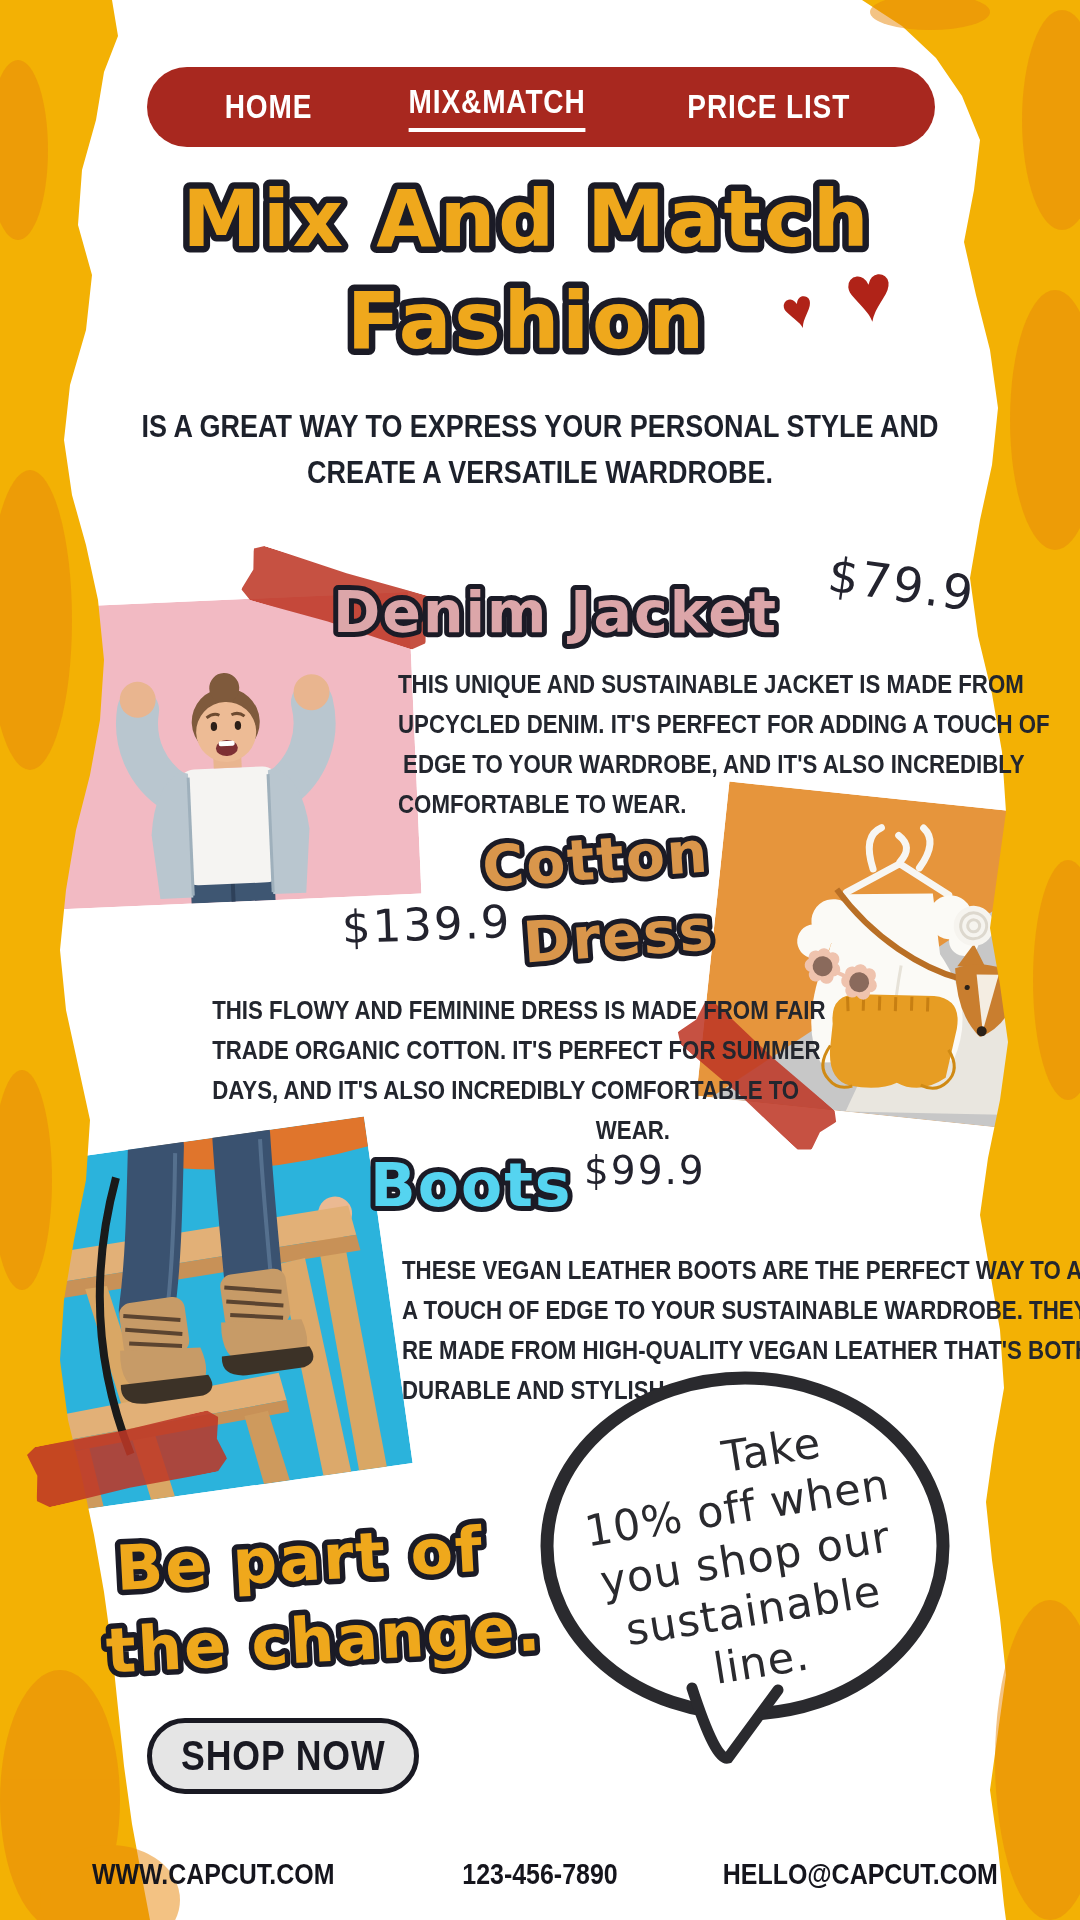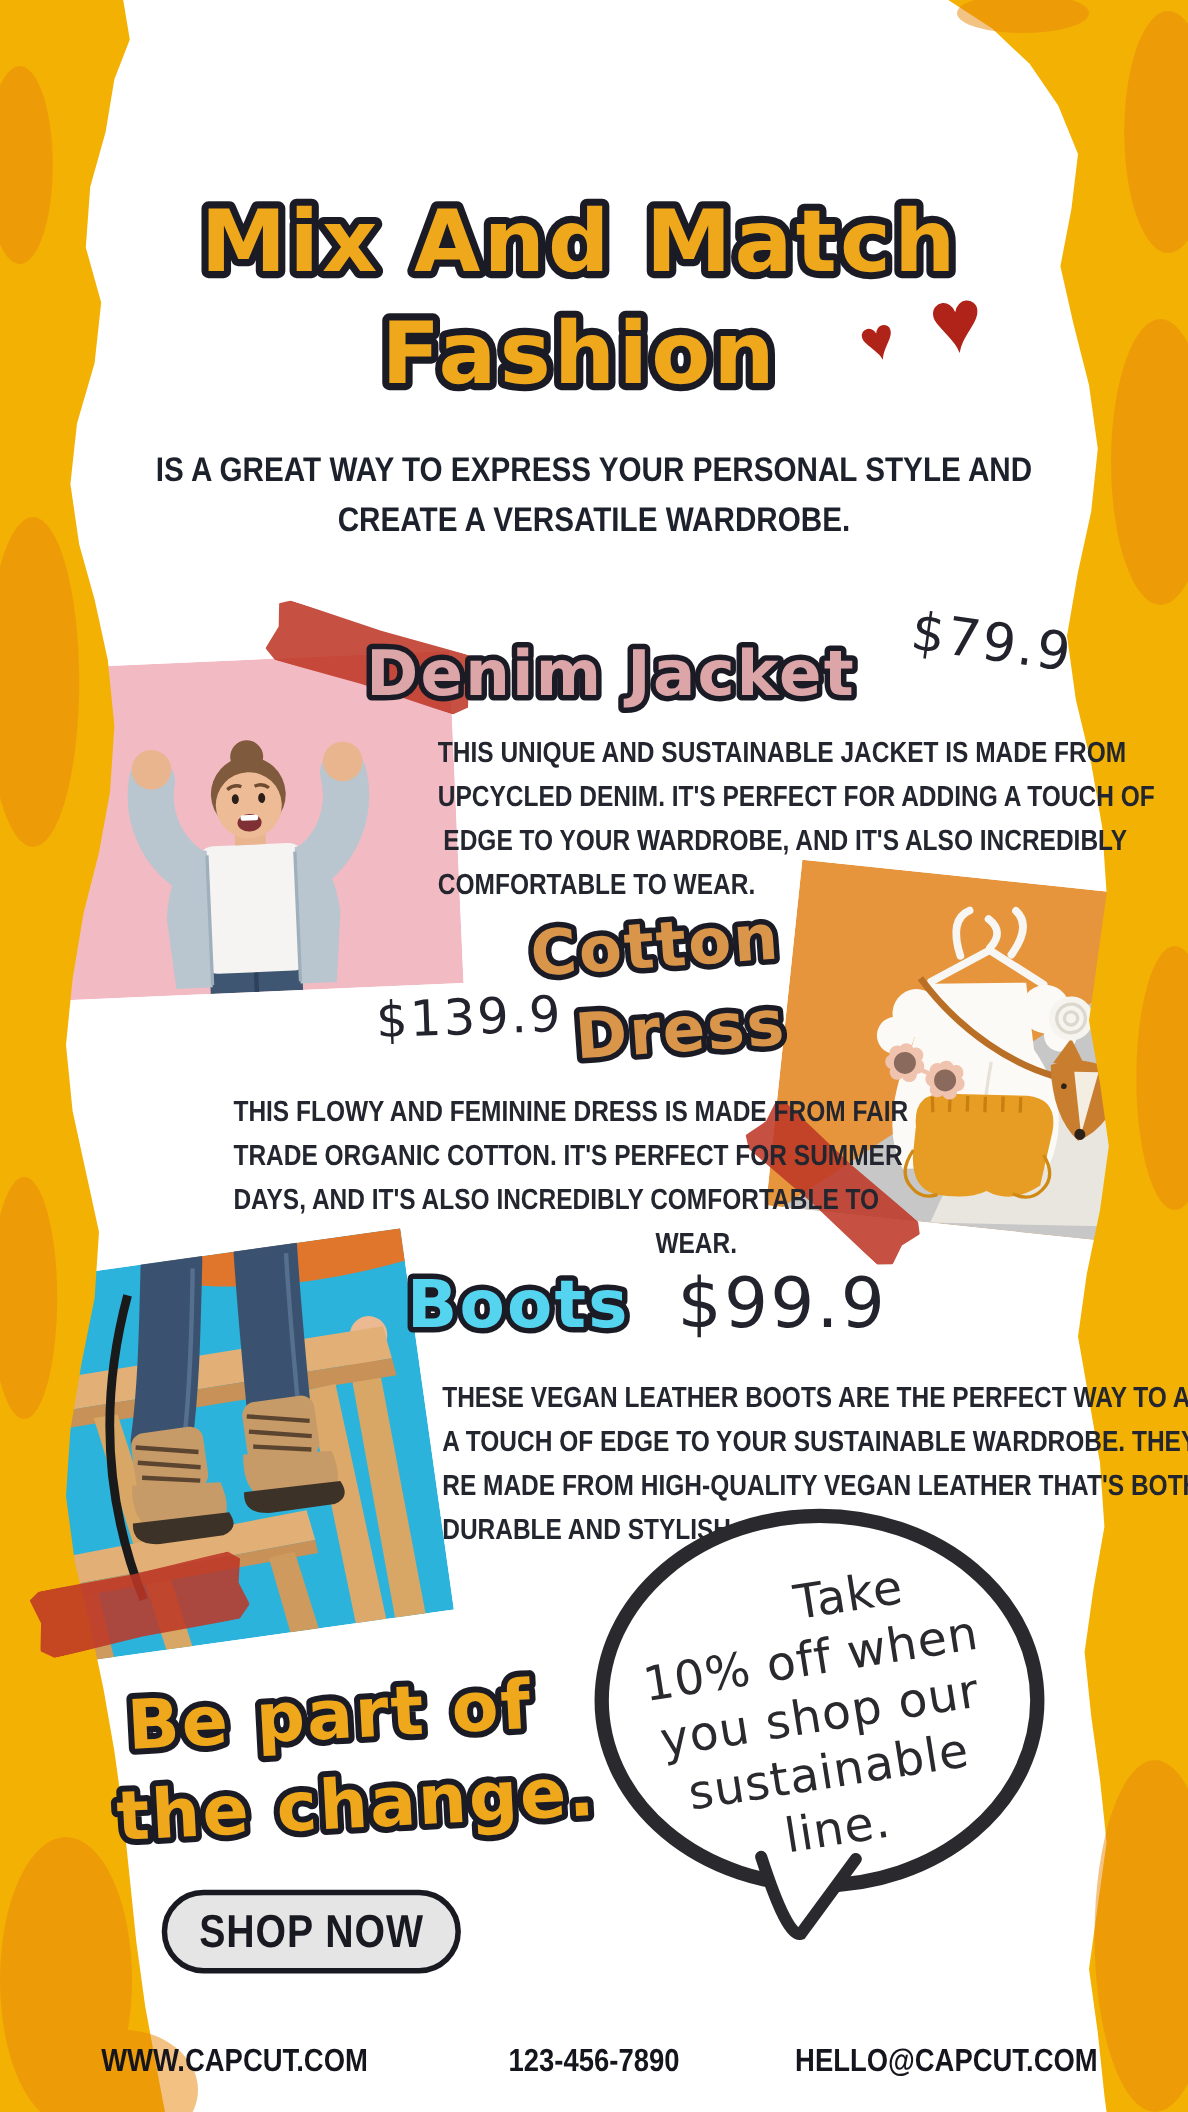--- a/index.html
+++ b/index.html
@@ -197,20 +197,28 @@
       <ellipse cx="1055" cy="420" rx="45" ry="130"></ellipse>
       <ellipse cx="1068" cy="980" rx="35" ry="120"></ellipse>
       <ellipse cx="1050" cy="1760" rx="55" ry="160"></ellipse>
     </g>
   </svg>
 
   <div class="abs z3 tape" style="left:243px;top:570px;width:192px;height:56px;transform:rotate(17deg);"></div>
   <div class="abs z3 tape" style="left:668px;top:1050px;width:178px;height:54px;transform:rotate(42deg);"></div>
   <div class="abs z3 tape" style="left:30px;top:1428px;width:195px;height:62px;transform:rotate(-12deg);"></div>
 
+  <div class="abs z4 nav">
+    <div class="nav-item">HOME</div>
+    <div class="nav-item">
+      <span>MIX&amp;MATCH</span>
+      <div class="nav-underline"></div>
+    </div>
+    <div class="nav-item">PRICE LIST</div>
+  </div>
 
   <svg class="abs z4" style="left:0;top:150px;" width="1080" height="250" viewBox="0 0 1080 250">
     <text class="bubble-text" x="527" y="96" font-size="78" text-anchor="middle" letter-spacing="3" fill="#EFA81C" stroke-width="13">Mix And Match</text>
     <text class="bubble-text" x="527" y="198" font-size="78" text-anchor="middle" letter-spacing="3" fill="#EFA81C" stroke-width="13">Fashion</text>
   </svg>
 
   <div class="abs z4 heart" style="left:782px;top:282px;font-size:54px;transform:rotate(-14deg);">♥</div>
   <div class="abs z4 heart" style="left:845px;top:252px;font-size:82px;transform:rotate(-6deg);">♥</div>
 
   <div class="abs z4 cond subtitle">
@@ -237,21 +245,21 @@
   <div class="abs z4 desc" style="left:125px;top:990px;width:545px;text-align:right;transform:scaleX(.84);transform-origin:right top;">
     <div>THIS FLOWY AND FEMININE DRESS IS MADE FROM FAIR</div>
     <div>TRADE ORGANIC COTTON. IT'S PERFECT FOR SUMMER</div>
     <div>DAYS, AND IT'S ALSO INCREDIBLY COMFORTABLE TO</div>
     <div>WEAR.</div>
   </div>
 
   <svg class="abs z4" style="left:362px;top:1138px;" width="250" height="96" viewBox="0 0 250 96">
     <text class="bubble-text" x="8" y="68" font-size="60" letter-spacing="2" fill="#55D4F0" stroke-width="10">Boots</text>
   </svg>
-  <div class="abs z4 price" style="left:616px;top:1148px;font-size:63px;text-align:right;">$99.9</div>
+  <div class="abs z4 price" style="left:584px;top:1148px;font-size:39px;text-align:right;">$99.9</div>
   <div class="abs z4 desc" style="left:402px;top:1250px;transform:scaleX(.84);transform-origin:left top;">
     <div>THESE VEGAN LEATHER BOOTS ARE THE PERFECT WAY TO ADD</div>
     <div>A TOUCH OF EDGE TO YOUR SUSTAINABLE WARDROBE. THEY'</div>
     <div>RE MADE FROM HIGH-QUALITY VEGAN LEATHER THAT'S BOTH</div>
     <div>DURABLE AND STYLISH</div>
   </div>
 
   <svg class="abs z4" style="left:520px;top:1358px;" width="450" height="420" viewBox="0 0 450 420">
     <ellipse cx="225" cy="188" rx="198" ry="168" fill="#FFFFFF" stroke="#2A2A2E" stroke-width="13"></ellipse>
     <path d="M172,330 Q196,404 208,400 Q224,378 258,332" fill="#FFFFFF" stroke="#2A2A2E" stroke-width="11" stroke-linecap="round"></path>

